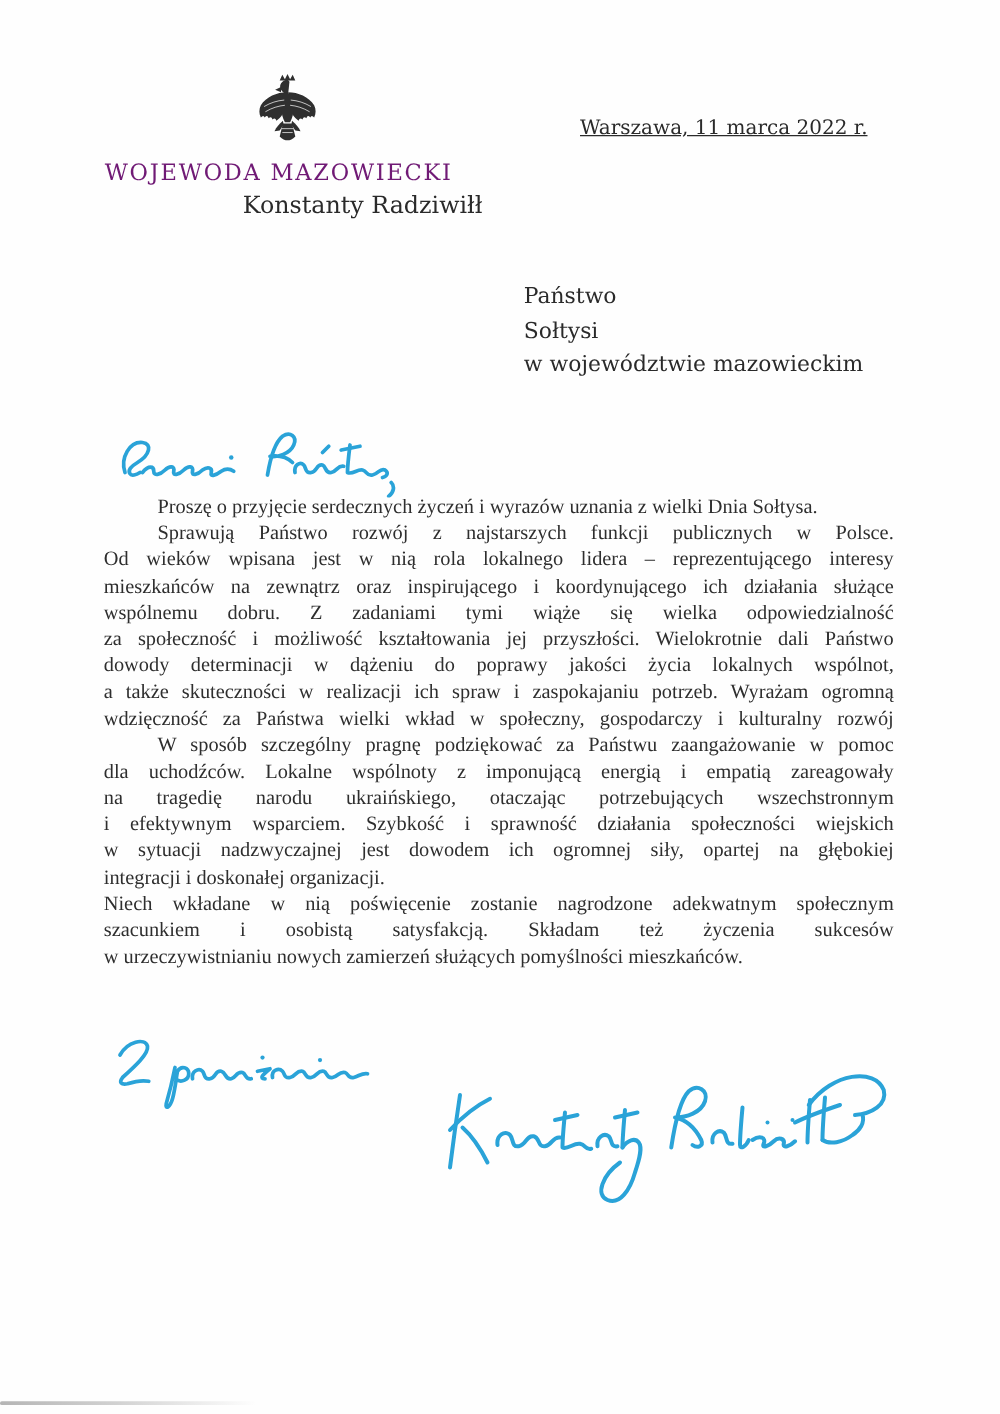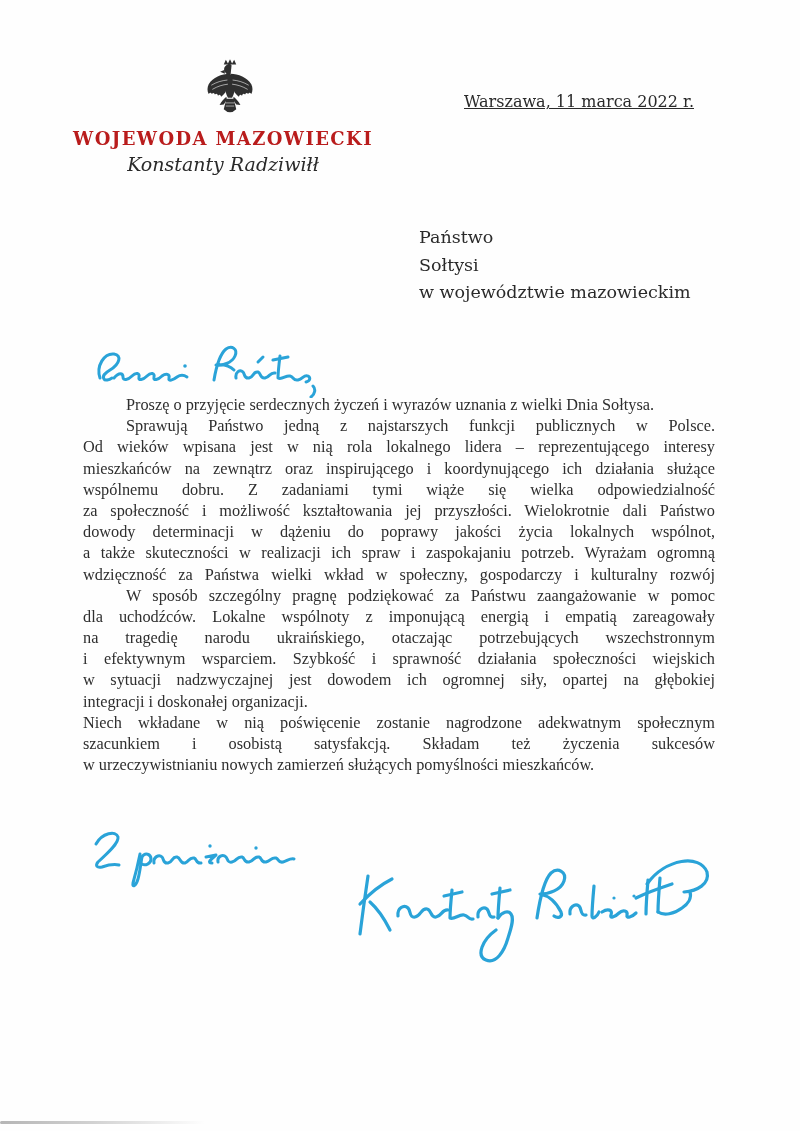--- a/index.html
+++ b/index.html
@@ -8,26 +8,26 @@
   #page{
     position:relative; width:800px; height:1131px;
     background:#fefefe; overflow:hidden;
     font-family:"Liberation Serif", serif; color:var(--txt);
   }
   
   .emblem{ position:absolute; left:204px; top:58px; width:52px; height:68px; }
   .office{
     position:absolute; left:60px; top:128px; width:326px;
     text-align:center; font-family:"DejaVu Serif", serif;
-    font-weight:bold; font-size:18px; letter-spacing:1.4px; color:#b91c1c;
+    font-weight:normal; font-size:18px; letter-spacing:1.4px; color:#701a75;
   }
   .official{
     position:absolute; left:60px; top:153px; width:326px;
-    text-align:center; font-family:"DejaVu Serif", serif;
-    font-style:italic; font-size:19px; color:#2a2a2a;
+    text-align:right; font-family:"DejaVu Serif", serif;
+    font-size:19px; color:#2a2a2a;
   }
   .dateline{
     position:absolute; left:464px; top:92px; width:300px;
     font-family:"DejaVu Serif", serif; font-size:16px; color:#2a2a2a;text-decoration:underline;
   }
   .addressee{
     position:absolute; left:419px; top:224px; width:330px;
     font-family:"DejaVu Serif", serif; font-weight:normal;
     font-size:17.5px; line-height:27.5px; color:#2a2a2a;
   }
@@ -103,21 +103,21 @@
       <path d="M166 20 L171 15"></path>
       <path d="M188 14 C187 22 186 30 186 36 C190 38 194 33 198 34 C202 35 201 39 206 38 C211 37 212 32 216 34 C219 36 218 39 214 40"></path>
       <path d="M181 18 L196 15"></path>
       <path d="M221 44 C224 47 223 52 219 55"></path>
     </g>
   </svg>
 
   <div class="letter-body">
     <div class="line indent">Proszę o przyjęcie serdecznych życzeń i wyrazów uznania z wielki Dnia Sołtysa.</div>
 
-    <div class="line indent jl">Sprawują Państwo jedną z najstarszych funkcji publicznych w Polsce.</div>
+    <div class="line indent jl">Sprawują Państwo rozwój z najstarszych funkcji publicznych w Polsce.</div>
     <div class="line jl">Od wieków wpisana jest w nią rola lokalnego lidera – reprezentującego interesy</div>
     <div class="line jl">mieszkańców na zewnątrz oraz inspirującego i koordynującego ich działania służące</div>
     <div class="line jl">wspólnemu dobru. Z zadaniami tymi wiąże się wielka odpowiedzialność</div>
     <div class="line jl">za społeczność i możliwość kształtowania jej przyszłości. Wielokrotnie dali Państwo</div>
     <div class="line jl">dowody determinacji w dążeniu do poprawy jakości życia lokalnych wspólnot,</div>
     <div class="line jl">a także skuteczności w realizacji ich spraw i zaspokajaniu potrzeb. Wyrażam ogromną</div>
     <div class="line jl">wdzięczność za Państwa wielki wkład w społeczny, gospodarczy i kulturalny rozwój</div>
 
     <div class="line indent jl">W sposób szczególny pragnę podziękować za Państwu zaangażowanie w pomoc</div>
     <div class="line jl">dla uchodźców. Lokalne wspólnoty z imponującą energią i empatią zareagowały</div>

